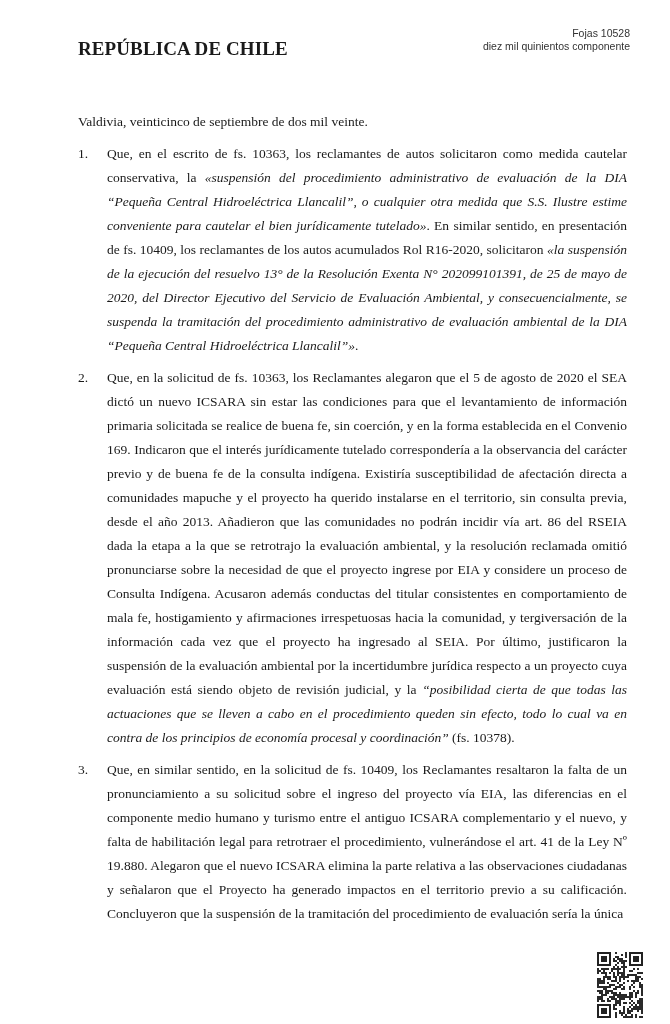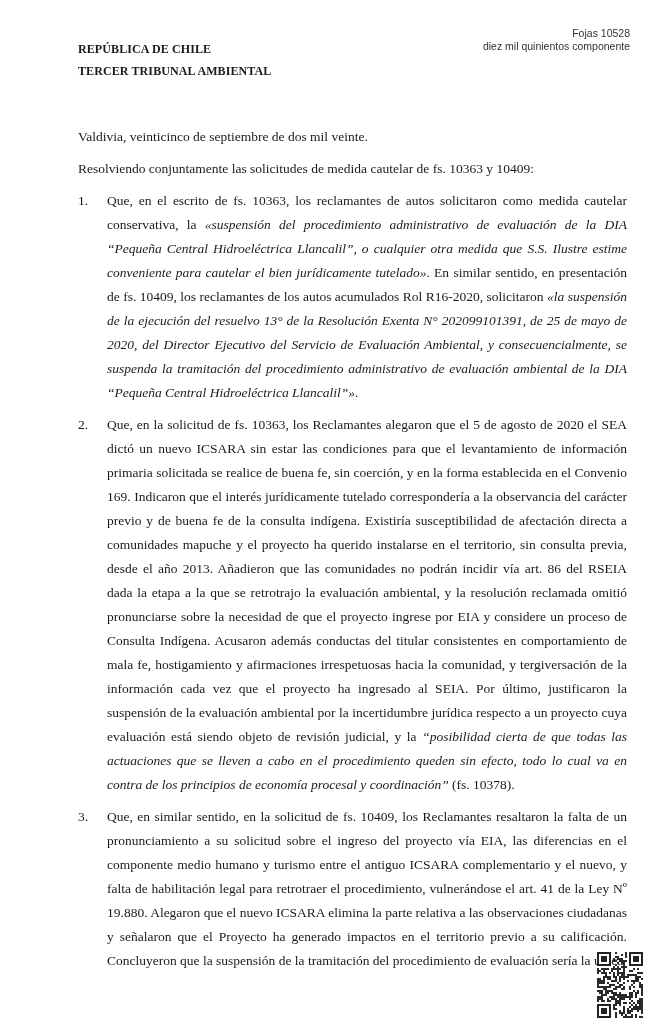--- a/index.html
+++ b/index.html
@@ -1,46 +1,44 @@
 <!DOCTYPE html>
 <html><head>
 <meta charset="utf-8">
 <style>
   html, body { margin: 0; padding: 0; background: #ffffff; }
   body { width: 670px; height: 1024px; position: relative; overflow: hidden; }
   .page { position: absolute; left: 0; top: 0; width: 670px; height: 1024px; background: #fff; color: #1a1a1a; }
   .fojas { position: absolute; right: 40px; top: 27px; text-align: right; font-family: "Liberation Sans", sans-serif; font-size: 10.5px; line-height: 13px; color: #333; }
-  .header { position: absolute; left: 78px; top: 38px; font-family: "Liberation Serif", serif; font-weight: bold; font-size: 12px; line-height: 22px; letter-spacing: 0.1px; }
-  .body { position: absolute; left: 78px; top: 125px; width: 549px; font-family: "Liberation Serif", serif; font-size: 13.5px; line-height: 24px; }
+  .header { position: absolute; left: 78px; top: 38px; font-family: "Liberation Serif", serif; font-weight: bold; font-size: 19px; line-height: 22px; letter-spacing: 0.1px; }
+  .body { position: absolute; left: 78px; top: 110px; width: 549px; font-family: "Liberation Serif", serif; font-size: 13.5px; line-height: 24px; }
   .para { margin: 0 0 8px 0; }
   .bold { font-weight: bold; }
   ol.items { list-style: none; margin: 0; padding: 0; }
   ol.items li { position: relative; padding-left: 29px; text-align: justify; margin-bottom: 8px; }
   ol.items li .num { position: absolute; left: 0; top: 0; }
   i { font-style: italic; }
   .qr { position: absolute; left: 597px; top: 952px; width: 46px; height: 66px; }
 </style>
 </head>
 <body>
 
 <div class="page">
 
   <div class="fojas">
     <div>Fojas 10528</div>
     <div>diez mil quinientos componente</div>
   </div>
 
   <div class="header">
     <div>REPÚBLICA DE CHILE</div>
-    <div>TERCER TRIBUNAL AMBIENTAL</div>
   </div>
 
   <div class="body">
     <p class="para">Valdivia, veinticinco de septiembre de dos mil veinte.</p>
-    <p class="para">Resolviendo conjuntamente las solicitudes de medida cautelar de fs. 10363 y 10409:</p>
 
     <ol class="items">
       <li>
         <span class="num">1.</span>
         <span class="content"><span>Que, en el escrito de fs. 10363, los reclamantes de autos solicitaron como medida cautelar conservativa, la </span><i>«suspensión del procedimiento administrativo de evaluación de la DIA “Pequeña Central Hidroeléctrica Llancalil”, o cualquier otra medida que S.S. Ilustre estime conveniente para cautelar el bien jurídicamente tutelado»</i><span>. En similar sentido, en presentación de fs. 10409, los reclamantes de los autos acumulados Rol R16-2020, solicitaron </span><i>«la suspensión de la ejecución del resuelvo 13° de la Resolución Exenta N° 202099101391, de 25 de mayo de 2020, del Director Ejecutivo del Servicio de Evaluación Ambiental, y consecuencialmente, se suspenda la tramitación del procedimiento administrativo de evaluación ambiental de la DIA “Pequeña Central Hidroeléctrica Llancalil”»</i><span>.</span></span>
       </li>
       <li>
         <span class="num">2.</span>
         <span class="content"><span>Que, en la solicitud de fs. 10363, los Reclamantes alegaron que el 5 de agosto de 2020 el SEA dictó un nuevo ICSARA sin estar las condiciones para que el levantamiento de información primaria solicitada se realice de buena fe, sin coerción, y en la forma establecida en el Convenio 169. Indicaron que el interés jurídicamente tutelado correspondería a la observancia del carácter previo y de buena fe de la consulta indígena. Existiría susceptibilidad de afectación directa a comunidades mapuche y el proyecto ha querido instalarse en el territorio, sin consulta previa, desde el año 2013. Añadieron que las comunidades no podrán incidir vía art. 86 del RSEIA dada la etapa a la que se retrotrajo la evaluación ambiental, y la resolución reclamada omitió pronunciarse sobre la necesidad de que el proyecto ingrese por EIA y considere un proceso de Consulta Indígena. Acusaron además conductas del titular consistentes en comportamiento de mala fe, hostigamiento y afirmaciones irrespetuosas hacia la comunidad, y tergiversación de la información cada vez que el proyecto ha ingresado al SEIA. Por último, justificaron la suspensión de la evaluación ambiental por la incertidumbre jurídica respecto a un proyecto cuya evaluación está siendo objeto de revisión judicial, y la </span><i>“posibilidad cierta de que todas las actuaciones que se lleven a cabo en el procedimiento queden sin efecto, todo lo cual va en contra de los principios de economía procesal y coordinación”</i><span> (fs. 10378).</span></span>
       </li>

